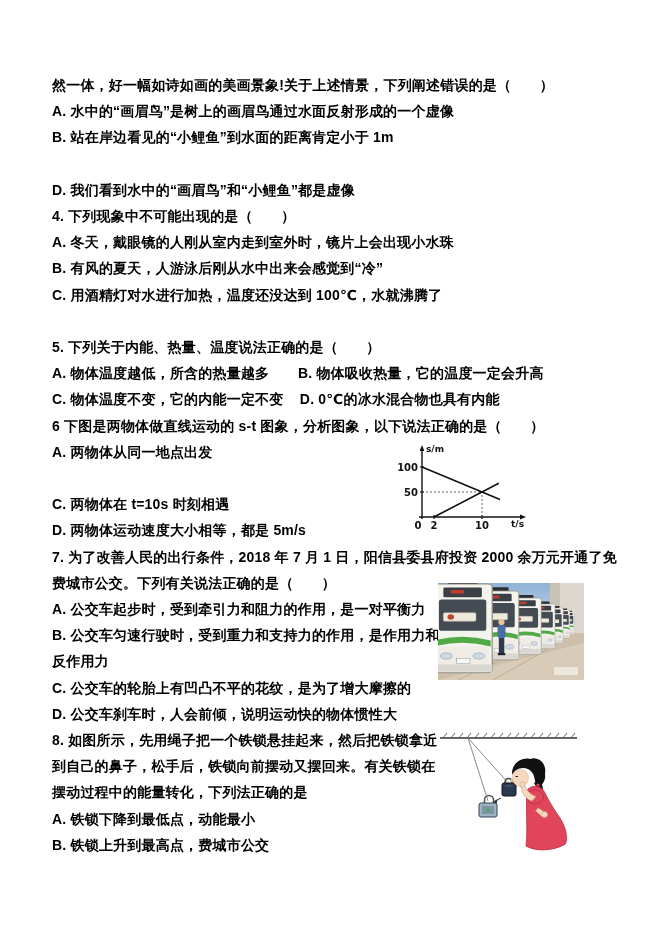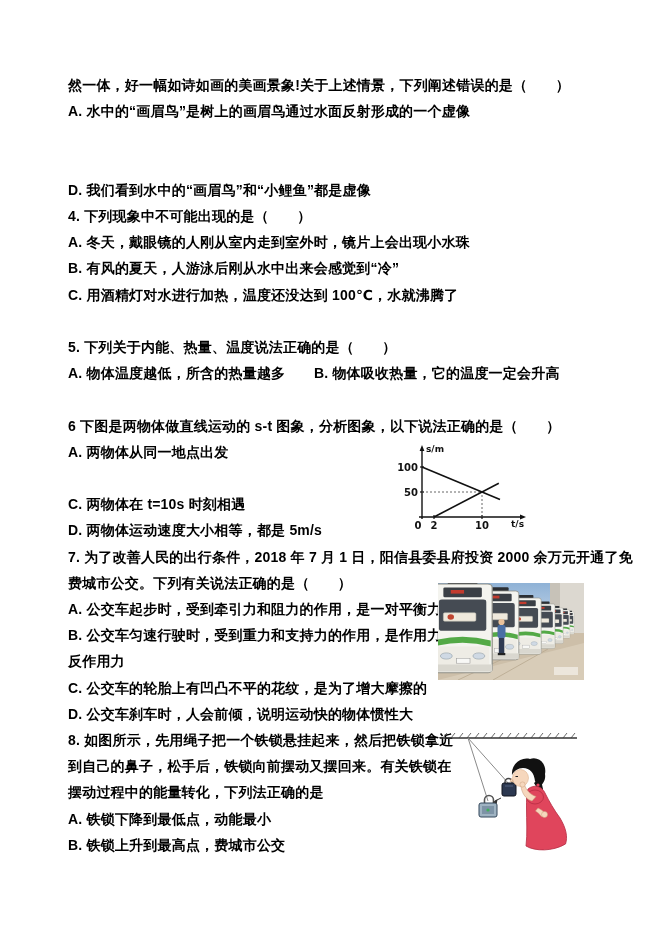--- a/index.html
+++ b/index.html
@@ -3,42 +3,44 @@
 <meta charset="utf-8">
 <style>
   html,body{margin:0;padding:0;background:#fff;}
   .page{
     position:relative;width:661px;height:936px;background:#ffffff;
     overflow:hidden;
     font-family:"Liberation Sans","DejaVu Sans",sans-serif;
     font-weight:bold;color:#000;
   }
   .ln{
-    position:absolute;left:68px;height:26px;line-height:26px;
+    position:absolute;left:52px;height:26px;line-height:26px;
     font-size:14px;white-space:pre;letter-spacing:0.2px;
   }
   .fig{position:absolute;}
   svg text{font-family:"DejaVu Sans","Liberation Sans",sans-serif;font-weight:bold;fill:#111;}
 </style>
 </head>
 <body>
 
 <div class="page">
 
   <div class="ln" style="top:72px">然一体，好一幅如诗如画的美画景象!关于上述情景，下列阐述错误的是（　　）</div>
   <div class="ln" style="top:98px">A. 水中的“画眉鸟”是树上的画眉鸟通过水面反射形成的一个虚像</div>
+  <div class="ln" style="top:124px">B. 站在岸边看见的“小鲤鱼”到水面的距离肯定小于 1m</div>
   <div class="ln" style="top:177px">D. 我们看到水中的“画眉鸟”和“小鲤鱼”都是虚像</div>
 
   <div class="ln" style="top:203px">4. 下列现象中不可能出现的是（　　）</div>
   <div class="ln" style="top:229px">A. 冬天，戴眼镜的人刚从室内走到室外时，镜片上会出现小水珠</div>
   <div class="ln" style="top:255px">B. 有风的夏天，人游泳后刚从水中出来会感觉到“冷”</div>
   <div class="ln" style="top:282px">C. 用酒精灯对水进行加热，温度还没达到 100℃，水就沸腾了</div>
 
   <div class="ln" style="top:334px">5. 下列关于内能、热量、温度说法正确的是（　　）</div>
   <div class="ln" style="top:360px">A. 物体温度越低，所含的热量越多       B. 物体吸收热量，它的温度一定会升高</div>
+  <div class="ln" style="top:386px">C. 物体温度不变，它的内能一定不变    D. 0℃的冰水混合物也具有内能</div>
 
   <div class="ln" style="top:413px">6 下图是两物体做直线运动的 s-t 图象，分析图象，以下说法正确的是（　　）</div>
   <div class="ln" style="top:439px">A. 两物体从同一地点出发</div>
   <div class="ln" style="top:491px">C. 两物体在 t=10s 时刻相遇</div>
   <div class="ln" style="top:517px">D. 两物体运动速度大小相等，都是 5m/s</div>
 
   <svg class="fig" style="left:395px;top:441px;width:140px;height:92px" viewBox="0 0 140 92">
 
     <line x1="27" y1="78" x2="27" y2="8" stroke="#111" stroke-width="1.4"></line>
     <line x1="24" y1="76" x2="127" y2="76" stroke="#111" stroke-width="1.4"></line>

